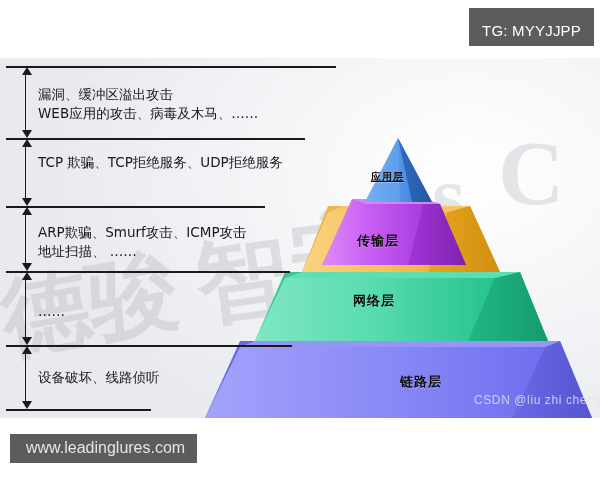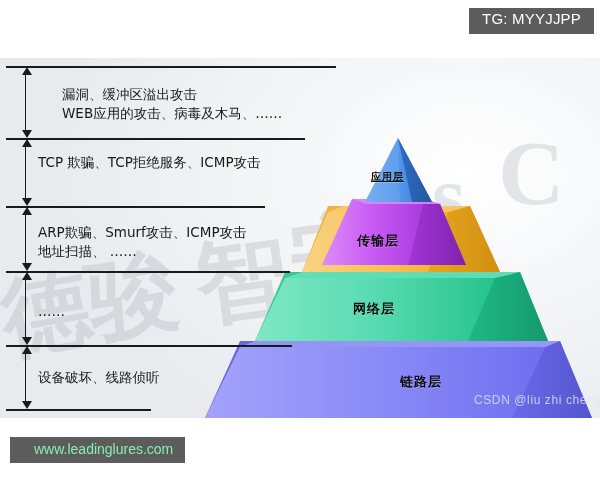--- a/index.html
+++ b/index.html
@@ -17,34 +17,34 @@
 
   
   .tg-badge {
     position: absolute;
     top: 8px;
     right: 6px;
     background: #5c5c5c;
     color: #ffffff;
     font-size: 15px;
     letter-spacing: 0.2px;
-    padding: 3px 13px 6px 13px;
+    padding: 15px 13px 6px 13px;
     line-height: 1.1;
     white-space: nowrap;
   }
 
   
   .url-badge {
     position: absolute;
     left: 10px;
     bottom: 17px;
     background: #5c5c5c;
-    color: #86efac;
-    font-size: 14px;
-    padding: 5px 12px 6px 24px;
+    color: #e5e5e5;
+    font-size: 16px;
+    padding: 5px 12px 6px 16px;
     line-height: 1.1;
     white-space: nowrap;
   }
 
   
   .slide {
     position: absolute;
     left: 0;
     top: 58px;
     width: 600px;
@@ -138,21 +138,21 @@
     color: #0c0c0c;
     font-weight: bold;
     font-family: "DejaVu Sans", sans-serif;
     font-size: 13px;
     letter-spacing: 1px;
     white-space: nowrap;
     text-shadow: 0 1px 0 rgba(255,255,255,0.25);
   }
   .lbl-app  { left: 371px; top: 112px; font-size: 10px; text-decoration: underline; }
   .lbl-tra  { left: 357px; top: 174px; }
-  .lbl-net  { left: 353px; top: 242px; font-family: Liberation Mono, monospace; }
+  .lbl-net  { left: 353px; top: 234px; font-family: Liberation Mono, monospace; }
   .lbl-lnk  { left: 352px; top: 315px; margin-left: 48px; }
 
   .csdn-wm {
     position: absolute;
     left: 474px;
     top: 335px;
     color: #e3e3ef;
     opacity: 0.8;
     font-size: 12px;
     font-family: "Liberation Sans", sans-serif;
@@ -292,27 +292,27 @@
     <div class="hline" style="top:213px; width:284px;"></div>
     <div class="hline" style="top:287px; width:286px;"></div>
     <div class="hline" style="top:351px; width:145px;"></div>
 
     <div class="vaxis" style="top:16px;  height:57px;"></div>
     <div class="vaxis" style="top:88px;  height:53px;"></div>
     <div class="vaxis" style="top:156px; height:50px;"></div>
     <div class="vaxis" style="top:221px; height:59px;"></div>
     <div class="vaxis" style="top:295px; height:49px;"></div>
 
-    <div class="row-text" style="top:27px;margin-left:24px;">
+    <div class="row-text" style="top:27px;">
       <span class="ln">漏洞、缓冲区溢出攻击</span>
       <span class="ln"> WEB应用的攻击、病毒及木马、……</span>
     </div>
 
     <div class="row-text" style="top:95px;">
-      <span class="ln">TCP 欺骗、TCP拒绝服务、ICMP攻击</span>
+      <span class="ln">TCP 欺骗、TCP拒绝服务、UDP拒绝服务</span>
     </div>
 
     <div class="row-text" style="top:165px;">
       <span class="ln">ARP欺骗、Smurf攻击、ICMP攻击</span>
       <span class="ln">地址扫描、 ……</span>
     </div>
 
     <div class="row-text" style="top:232px;">
       <span class="ln" style="margin-top:12px;">……</span>
     </div>

